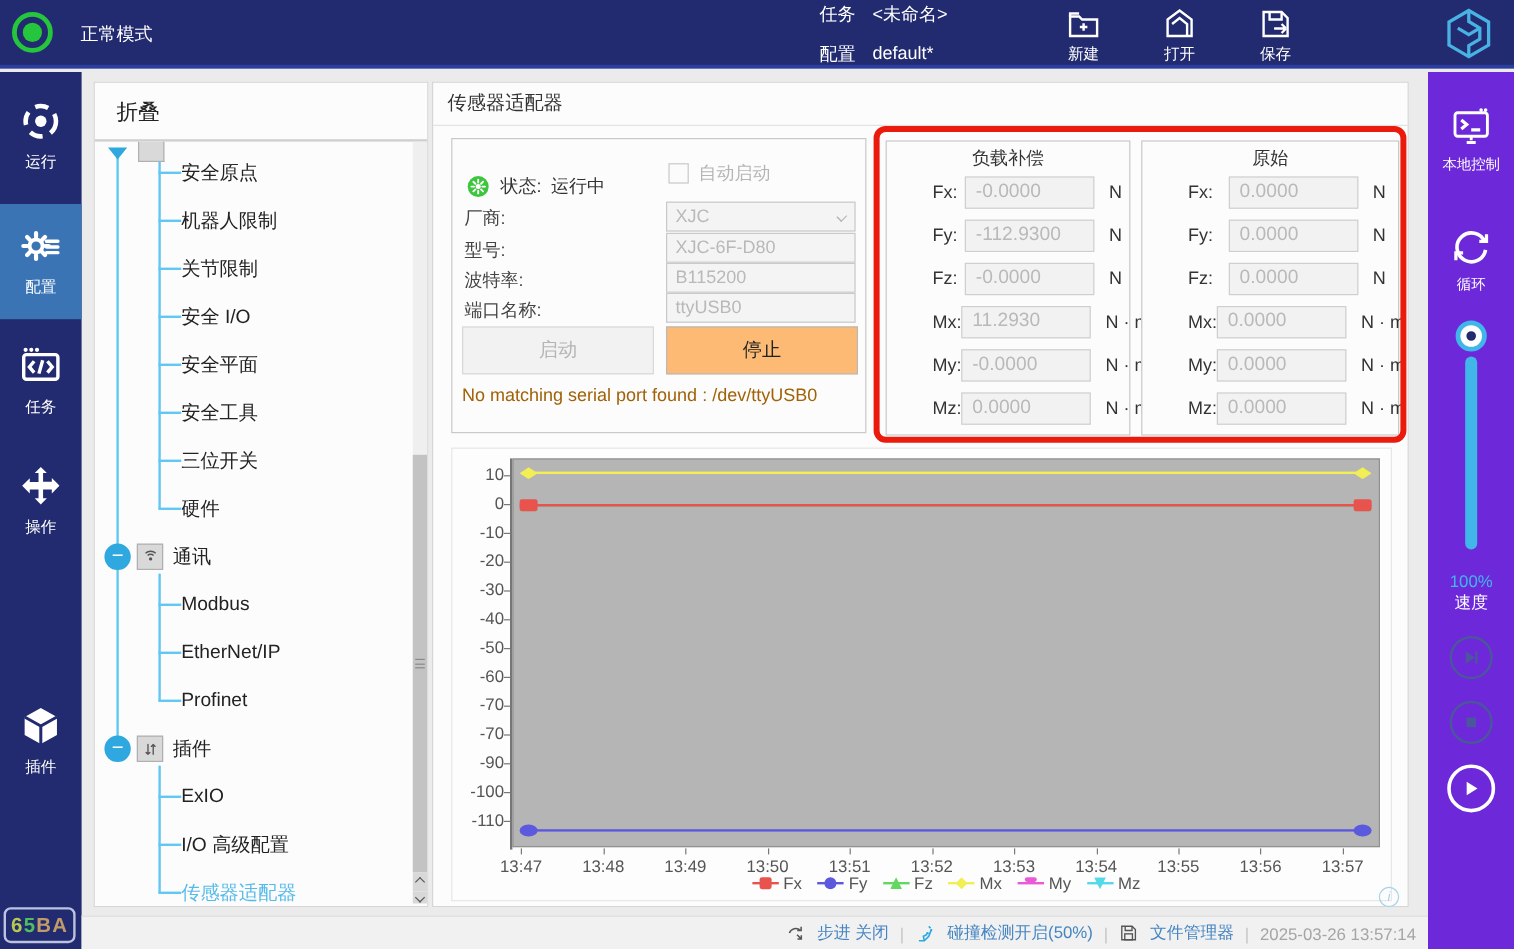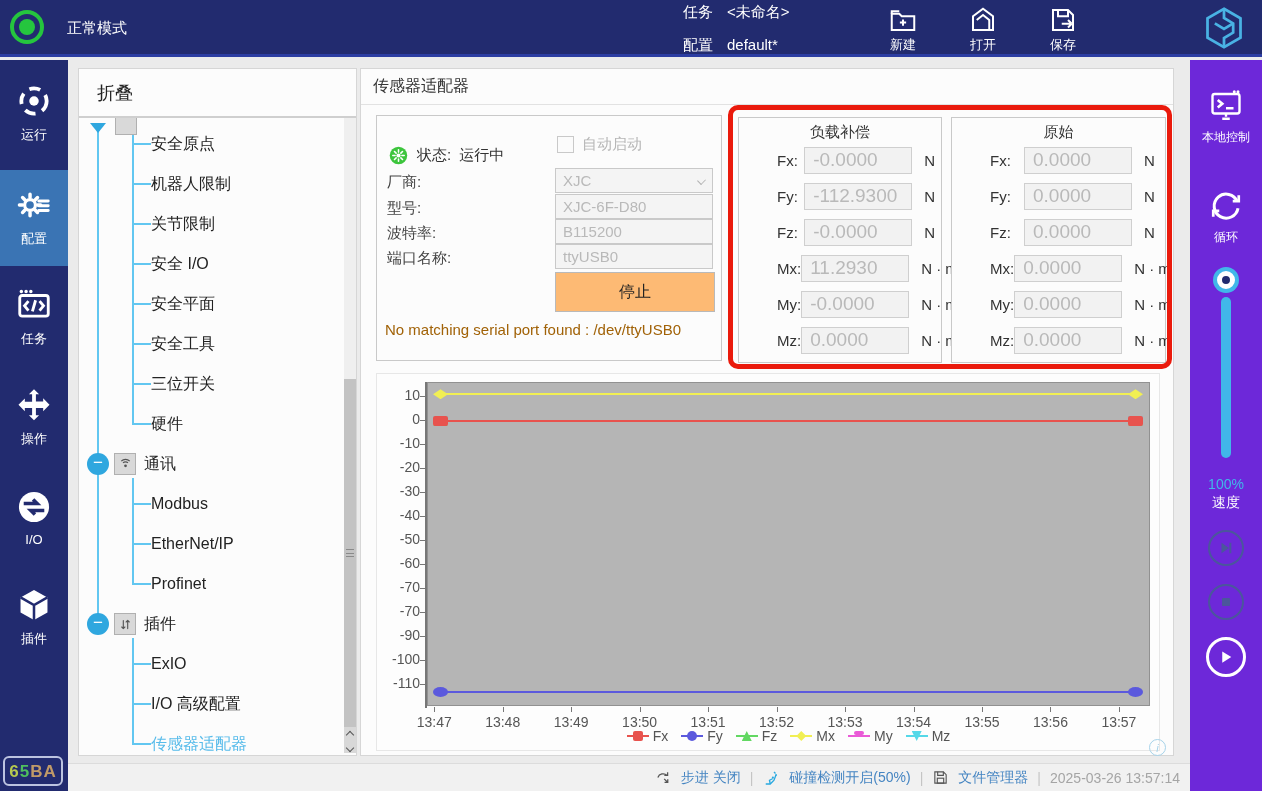--- a/index.html
+++ b/index.html
@@ -116,21 +116,21 @@
 
   .red-annotation { position:absolute; left:367px; top:36px; width:444px; height:264px;
                     border:5px solid #ea1a0c; border-radius:10px; pointer-events:none; z-index:5; }
   .vpanel { position:absolute; top:48px; height:246px; border:1px solid #c9c9c9; background:#fcfcfc; }
   .vpanel.p1 { left:377px; width:204px; }
   .vpanel.p2 { left:590px; width:215px; }
   .vp-title { text-align:center; font-size:15px; color:#333; margin-top:5px; }
   .vp-row { display:flex; align-items:center; height:36px; padding:0 6px; }
   .vp-label { width:34px; font-size:15px; color:#333;margin-left:32px; }
   .vp-input { width:108px; height:27px; background:#f2f2f2; border:1px solid #cfcfcf; color:#b9b9b9;
-              font-size:19px; display:flex; align-items:center; padding-left:8px; flex:none; }
+              font-size:16px; display:flex; align-items:center; padding-left:8px; flex:none; }
   .vp-unit { margin-left:12px; font-size:15px; color:#333; white-space:nowrap; }
 
   
   .chart-wrap { position:absolute; left:15px; top:304px; width:784px; height:378px;
                 background:#fdfdfd; border:1px solid #e7e7e7; }
   .plot { position:absolute; left:50px; top:8px; width:723px; height:324px;
           background:#b5b5b5; border:1px solid #919191; }
   .yaxis { position:absolute; left:48px; top:8px; width:2px; height:326px; background:#777; }
   .ytick-lbl { position:absolute; left:0; width:43px; text-align:right; font-size:14px; color:#555; }
   .ytick-mk { position:absolute; left:43px; width:5px; height:1px; background:#777; }
@@ -243,30 +243,20 @@
     <span class="lbl">任务</span>
   </div>
   <div class="side-item" style="top:326px">
     <span>
       <svg width="38" height="38" viewBox="0 0 24 24">
         <path fill="#fff" d="M12 2l3.2 3.2h-2v4.6h4.6v-2L21 11l.8.9-4 4v-2h-4.6v4.6h2L12 21.7 8.8 18.5h2v-4.6H6.2v2l-4-4 4-4v2h4.6V5.2h-2z"></path>
       </svg>
       </span>
     <span class="lbl">操作</span>
   </div>
-  <div class="side-item" style="top:428px">
-    <span>
-      <svg width="38" height="38" viewBox="0 0 24 24">
-        <circle cx="12" cy="12" r="9.5" fill="#fff"></circle>
-        <path d="M5.5 9.8h8.5l-2.6-2.6M18.5 14.2H10l2.6 2.6" fill="none" stroke="#222b6f" stroke-width="2.2"></path>
-        <path d="M2.5 12a9.5 9.5 0 0 0 19 0" fill="none" stroke="#222b6f" stroke-width="0"></path>
-      </svg>
-      </span>
-    <span class="lbl">I/O</span>
-  </div>
   <div class="side-item" style="top:526px">
     <span>
       <svg width="38" height="38" viewBox="0 0 24 24">
         <path fill="#fff" d="M12 2.5l8.5 4.75v9.5L12 21.5l-8.5-4.75v-9.5z"></path>
         <path d="M3.5 7.25L12 12l8.5-4.75M12 12v9.5" fill="none" stroke="#222b6f" stroke-width="1.6"></path>
       </svg>
       </span>
     <span class="lbl">插件</span>
   </div>
   <div class="badge"><span style="color: rgb(182, 201, 79);">6</span><span style="color: rgb(79, 191, 94);">5</span><span style="color: rgb(192, 154, 104);">B</span><span style="color: rgb(192, 154, 104);">A</span></div>
@@ -407,20 +397,23 @@
     </div>
     <span class="f-label" style="top:108px">波特率:</span>
     <div class="f-input" style="top:103px">
       <span>B115200</span>
     </div>
     <span class="f-label" style="top:133px">端口名称:</span>
     <div class="f-input" style="top:128px">
       <span>ttyUSB0</span>
     </div>
 
+    <div class="btn start">
+      <span>启动</span>
+    </div>
     <div class="btn stop">
       <span>停止</span>
     </div>
     <div class="port-msg">No matching serial port found : /dev/ttyUSB0</div>
   </div>
 
   <div class="vpanel p1">
     <div class="vp-title">负载补偿</div>
     <div class="vp-rows">
         <div class="vp-row">

